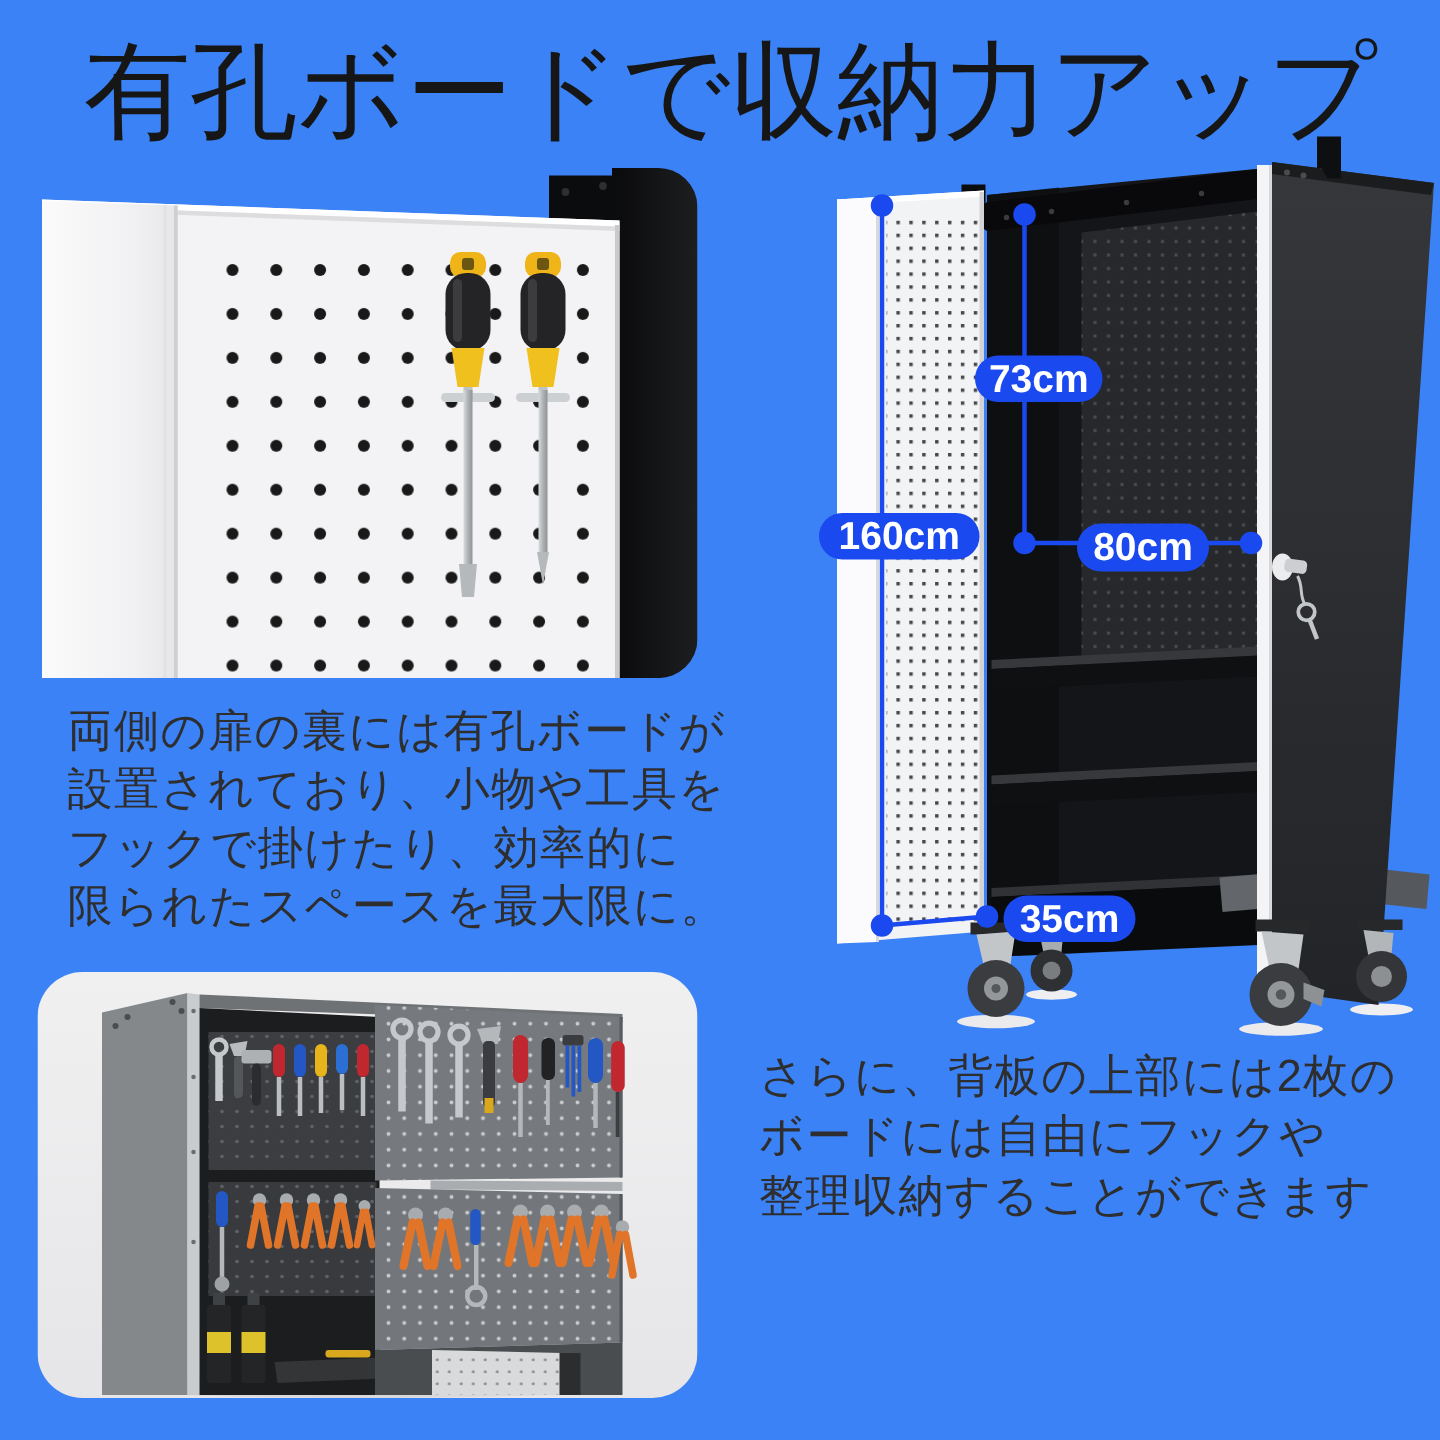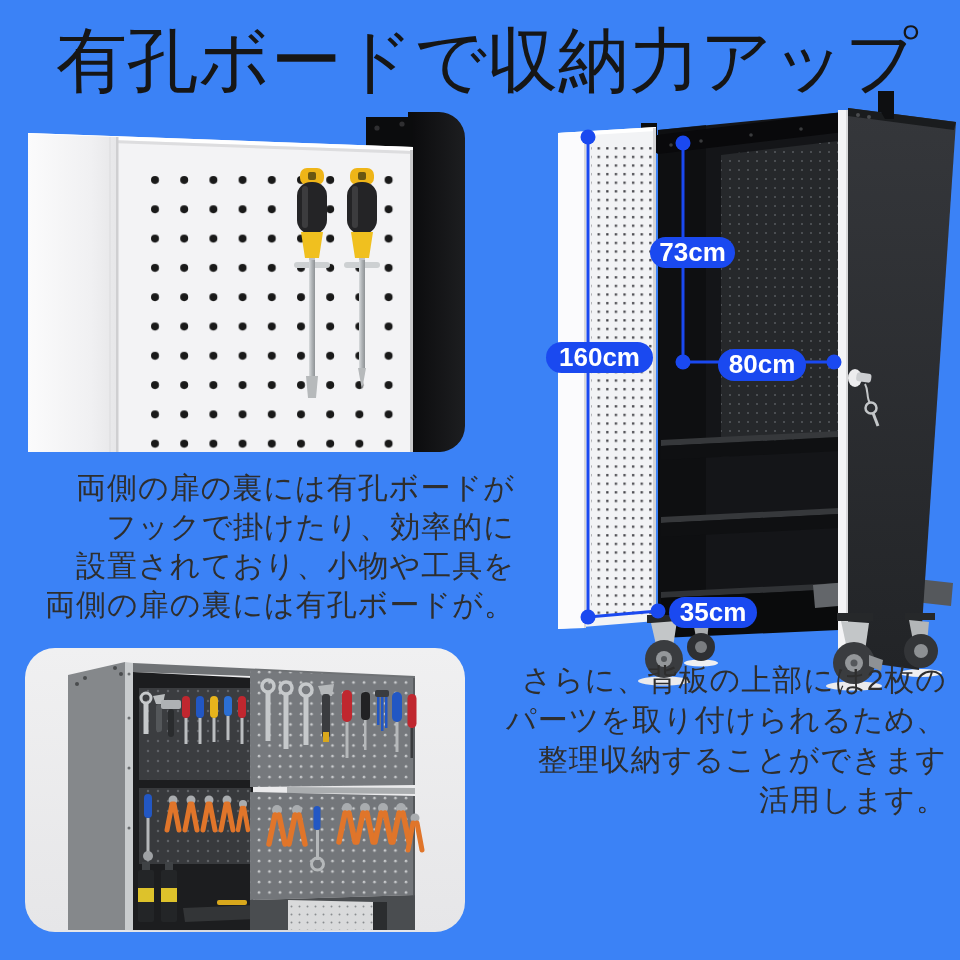--- a/index.html
+++ b/index.html
@@ -5,24 +5,24 @@
   html,body{margin:0;padding:0;background:#ffffff;}
   .page{position:relative;width:960px;height:960px;background:#3b82f6;overflow:hidden;
         font-family:"Liberation Sans","DejaVu Sans",sans-serif;}
   .title{position:absolute;left:56px;top:14px;margin:0;font-size:71px;font-weight:200;
          color:#161616;letter-spacing:0;white-space:nowrap;}
   .photo{position:absolute;}
   .photo svg{display:block;width:100%;height:100%;}
   .photo1{left:25px;top:110px;width:440px;height:342px;}
   .photo2{left:501px;top:85px;width:470px;height:615px;}
   .photo3{left:25px;top:648px;width:440px;height:284px;}
-  .caption{position:absolute;font-size:30px;color:#2e2e2e;letter-spacing:1px;margin:0;text-align:right;}
+  .caption{position:absolute;font-size:30px;color:#2e2e2e;letter-spacing:1px;margin:0;}
   .caption span{display:block;}
   .caption-left{left:45px;top:468px;line-height:39px;}
-  .caption-right{left:506px;top:660px;line-height:40px;}
+  .caption-right{left:506px;top:698px;line-height:40px;}
   .dim-text{font-family:"Liberation Sans","DejaVu Sans",sans-serif;font-weight:bold;fill:#ffffff;}
 </style>
 </head>
 <body>
 
 <div class="page">
 
   <h1 class="title">有孔ボードで収納力アップ</h1>
 
   <div class="photo photo1">
@@ -226,23 +226,23 @@
         <g>
           <rect x="168" y="512" width="88" height="31" rx="15.5" fill="#1a49f0" stroke="none"></rect>
           <text class="dim-text" x="212" y="536" font-size="26" text-anchor="middle" stroke="none">35cm</text>
         </g>
       </g>
     </svg>
   </div>
 
   <p class="caption caption-left">
     <span>両側の扉の裏には有孔ボードが</span>
+    <span>設置されており、小物や工具を</span>
     <span>フックで掛けたり、効率的に</span>
-    <span>設置されており、小物や工具を</span>
-    <span>両側の扉の裏には有孔ボードが。</span>
+    <span>限られたスペースを最大限に。</span>
   </p>
 
   <div class="photo photo3">
     <svg viewBox="0 0 440 284">
       <defs>
         <pattern id="grayDots" width="10.5" height="10.5" patternUnits="userSpaceOnUse">
           <circle cx="3" cy="3" r="1.3" fill="#c9cbcd"></circle>
         </pattern>
         <pattern id="intDots" width="10" height="10" patternUnits="userSpaceOnUse">
           <circle cx="3" cy="3" r="1.2" fill="#606367"></circle>
@@ -449,18 +449,17 @@
       <g>
         <polygon points="263,252 350,254 350,282 263,282" fill="#d9dadb"></polygon>
         <polygon points="263,252 350,254 350,282 263,282" fill="url(#whiteDots3)"></polygon>
         <rect x="348" y="254" width="14" height="28" fill="#2b2d2f"></rect>
       </g>
     </svg>
   </div>
 
   <p class="caption caption-right">
     <span>さらに、背板の上部には2枚の</span>
-    <span>パーツを取り付けられるため、</span>
+    <span>ボードには自由にフックや</span>
     <span>整理収納することができます</span>
-    <span>活用します。</span>
   </p>
 
 </div>
 
 </body></html>

